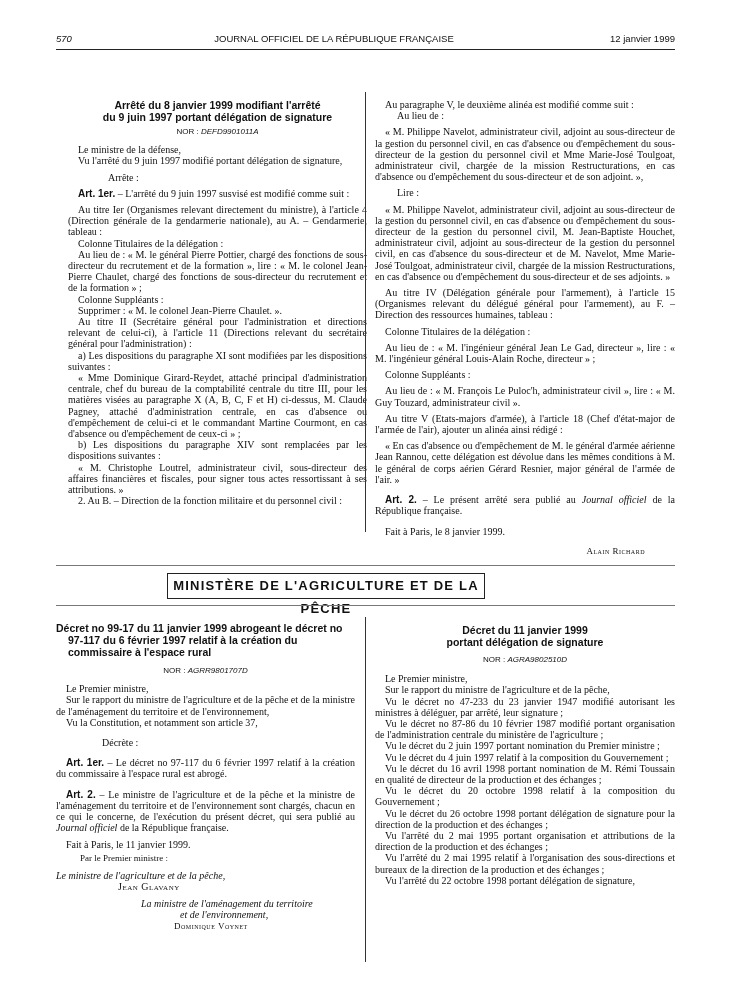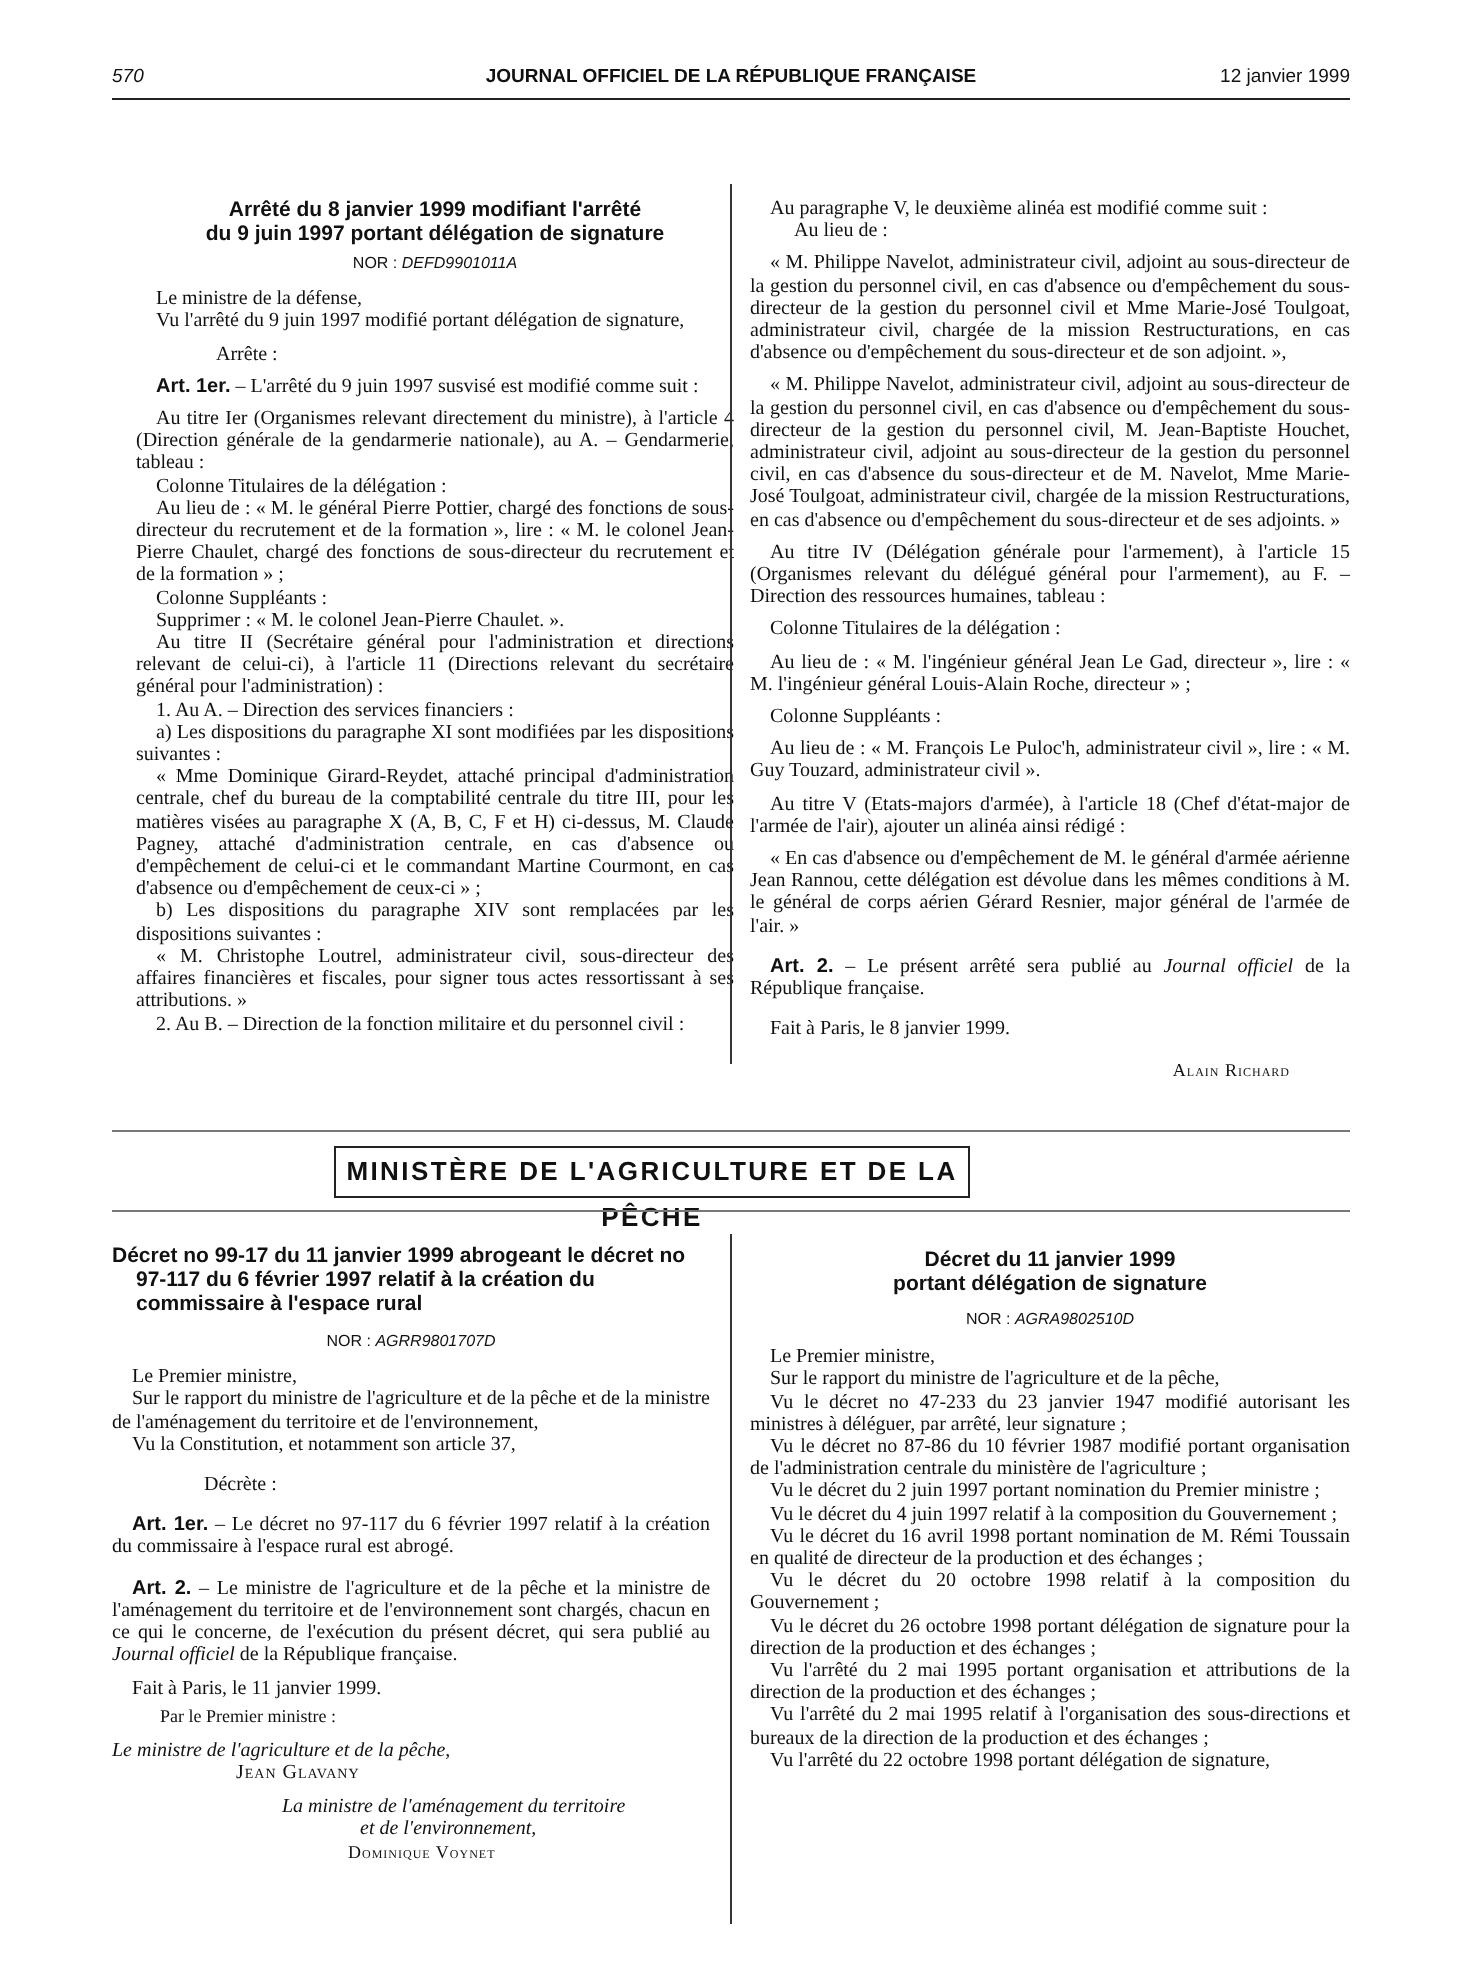--- a/index.html
+++ b/index.html
@@ -1,20 +1,20 @@
 <!DOCTYPE html>
 <html><head>
 <meta charset="utf-8">
 <style>
   html, body { margin: 0; padding: 0; background: #ffffff; }
   body { width: 731px; height: 990px; position: relative; overflow: hidden; color: #111; }
   .serif { font-family: "Liberation Serif", "DejaVu Serif", serif; }
   .sans { font-family: "Liberation Sans", "DejaVu Sans", sans-serif; }
   #page-num { position: absolute; left: 56px; top: 33px; font-size: 9.5px; font-style: italic; }
-  #journal-title { position: absolute; left: 0; right: 0; top: 33px; text-align: center; font-size: 9.5px; width: 731px; font-weight: bold; }
+  #journal-title { position: absolute; left: 0; right: 0; top: 33px; text-align: center; font-size: 9.5px; width: 668px; }
   #header-date { position: absolute; right: 56px; top: 33px; font-size: 9.5px; }
   #header-rule { position: absolute; left: 56px; right: 56px; top: 49px; height: 1px; background: #222; }
 
   .col { position: absolute; font-size: 10px; line-height: 11.2px; text-align: justify; }
   .col p { margin: 0; }
   .ind { text-indent: 10px; }
   .gap { margin-top: 5px !important; }
   .title { font-family: "Liberation Sans", "DejaVu Sans", sans-serif; font-weight: bold; font-size: 10.5px; line-height: 12px; text-align: center; }
   .title-left { font-family: "Liberation Sans", "DejaVu Sans", sans-serif; font-weight: bold; font-size: 10.5px; line-height: 12px; text-align: left; padding-left: 12px; text-indent: -12px; }
   .nor { font-family: "Liberation Sans", "DejaVu Sans", sans-serif; font-size: 8px; text-align: center; margin-top: 3px !important; margin-bottom: 7px !important; }
@@ -47,34 +47,34 @@
   <p class="ind">Le ministre de la défense,</p>
   <p class="ind">Vu l'arrêté du 9 juin 1997 modifié portant délégation de signature,</p>
   <p class="gap decree-word" style="padding-left:40px; margin-top:8px;">Arrête :</p>
   <p class="ind gap"><span class="art">Art. 1er.</span><span> – L'arrêté du 9 juin 1997 susvisé est modifié comme suit :</span></p>
   <p class="ind gap">Au titre Ier (Organismes relevant directement du ministre), à l'article 4 (Direction générale de la gendarmerie nationale), au A. – Gendarmerie, tableau :</p>
   <p class="ind">Colonne Titulaires de la délégation :</p>
   <p class="ind">Au lieu de : « M. le général Pierre Pottier, chargé des fonctions de sous-directeur du recrutement et de la formation », lire : « M. le colonel Jean-Pierre Chaulet, chargé des fonctions de sous-directeur du recrutement et de la formation » ;</p>
   <p class="ind">Colonne Suppléants :</p>
   <p class="ind">Supprimer : « M. le colonel Jean-Pierre Chaulet. ».</p>
   <p class="ind">Au titre II (Secrétaire général pour l'administration et directions relevant de celui-ci), à l'article 11 (Directions relevant du secrétaire général pour l'administration) :</p>
-  <p class="ind">1. Au A. – Direction des services financiers :</p>
   <p class="ind">a) Les dispositions du paragraphe XI sont modifiées par les dispositions suivantes :</p>
   <p class="ind">« Mme Dominique Girard-Reydet, attaché principal d'administration centrale, chef du bureau de la comptabilité centrale du titre III, pour les matières visées au paragraphe X (A, B, C, F et H) ci-dessus, M. Claude Pagney, attaché d'administration centrale, en cas d'absence ou d'empêchement de celui-ci et le commandant Martine Courmont, en cas d'absence ou d'empêchement de ceux-ci » ;</p>
   <p class="ind">b) Les dispositions du paragraphe XIV sont remplacées par les dispositions suivantes :</p>
   <p class="ind">« M. Christophe Loutrel, administrateur civil, sous-directeur des affaires financières et fiscales, pour signer tous actes ressortissant à ses attributions. »</p>
   <p class="ind">2. Au B. – Direction de la fonction militaire et du personnel civil :</p>
 </div>
 
 <div id="col-divider-top"></div>
 
 <div class="col" style="left:375px; top:99px; width:300px;">
   <p class="ind">Au paragraphe V, le deuxième alinéa est modifié comme suit :</p>
   <p style="padding-left:22px;">Au lieu de :</p>
   <p class="ind gap">« M. Philippe Navelot, administrateur civil, adjoint au sous-directeur de la gestion du personnel civil, en cas d'absence ou d'empêchement du sous-directeur de la gestion du personnel civil et Mme Marie-José Toulgoat, administrateur civil, chargée de la mission Restructurations, en cas d'absence ou d'empêchement du sous-directeur et de son adjoint. »,</p>
+  <p class="gap" style="padding-left:22px;">Lire :</p>
   <p class="ind gap">« M. Philippe Navelot, administrateur civil, adjoint au sous-directeur de la gestion du personnel civil, en cas d'absence ou d'empêchement du sous-directeur de la gestion du personnel civil, M. Jean-Baptiste Houchet, administrateur civil, adjoint au sous-directeur de la gestion du personnel civil, en cas d'absence du sous-directeur et de M. Navelot, Mme Marie-José Toulgoat, administrateur civil, chargée de la mission Restructurations, en cas d'absence ou d'empêchement du sous-directeur et de ses adjoints. »</p>
   <p class="ind gap">Au titre IV (Délégation générale pour l'armement), à l'article 15 (Organismes relevant du délégué général pour l'armement), au F. – Direction des ressources humaines, tableau :</p>
   <p class="ind gap">Colonne Titulaires de la délégation :</p>
   <p class="ind gap">Au lieu de : « M. l'ingénieur général Jean Le Gad, directeur », lire : « M. l'ingénieur général Louis-Alain Roche, directeur » ;</p>
   <p class="ind gap">Colonne Suppléants :</p>
   <p class="ind gap">Au lieu de : « M. François Le Puloc'h, administrateur civil », lire : « M. Guy Touzard, administrateur civil ».</p>
   <p class="ind gap">Au titre V (Etats-majors d'armée), à l'article 18 (Chef d'état-major de l'armée de l'air), ajouter un alinéa ainsi rédigé :</p>
   <p class="ind gap">« En cas d'absence ou d'empêchement de M. le général d'armée aérienne Jean Rannou, cette délégation est dévolue dans les mêmes conditions à M. le général de corps aérien Gérard Resnier, major général de l'armée de l'air. »</p>
   <p class="ind" style="margin-top:9px;"><span class="art">Art. 2.</span><span> – Le présent arrêté sera publié au </span><i>Journal officiel</i><span> de la République française.</span></p>
   <p class="ind" style="margin-top:9px;">Fait à Paris, le 8 janvier 1999.</p>

